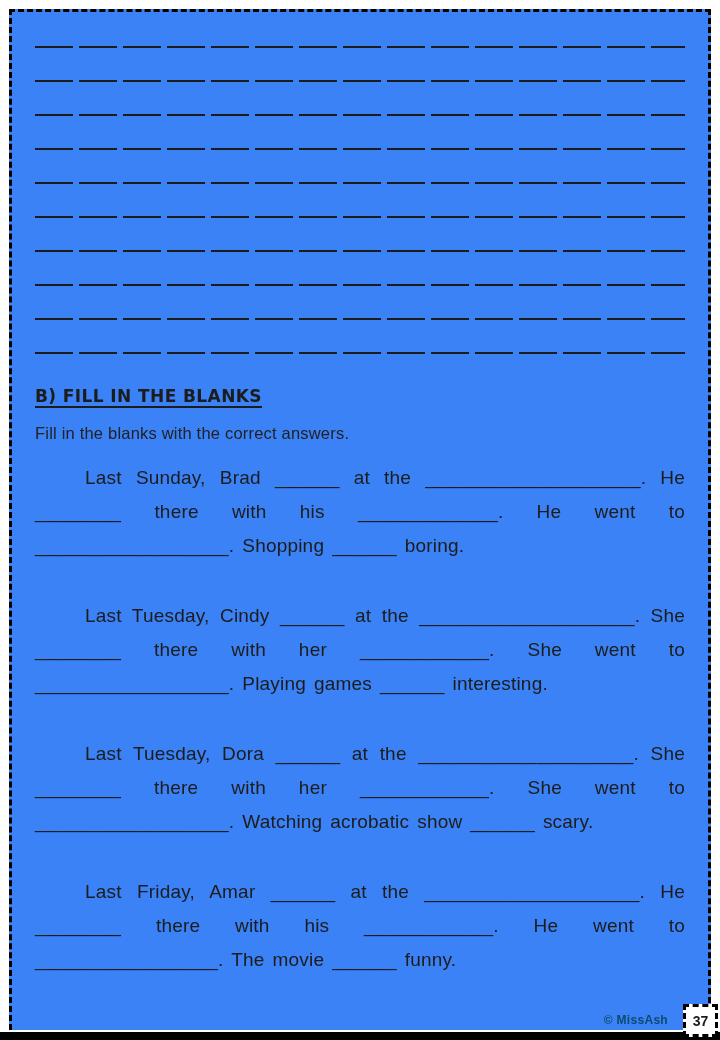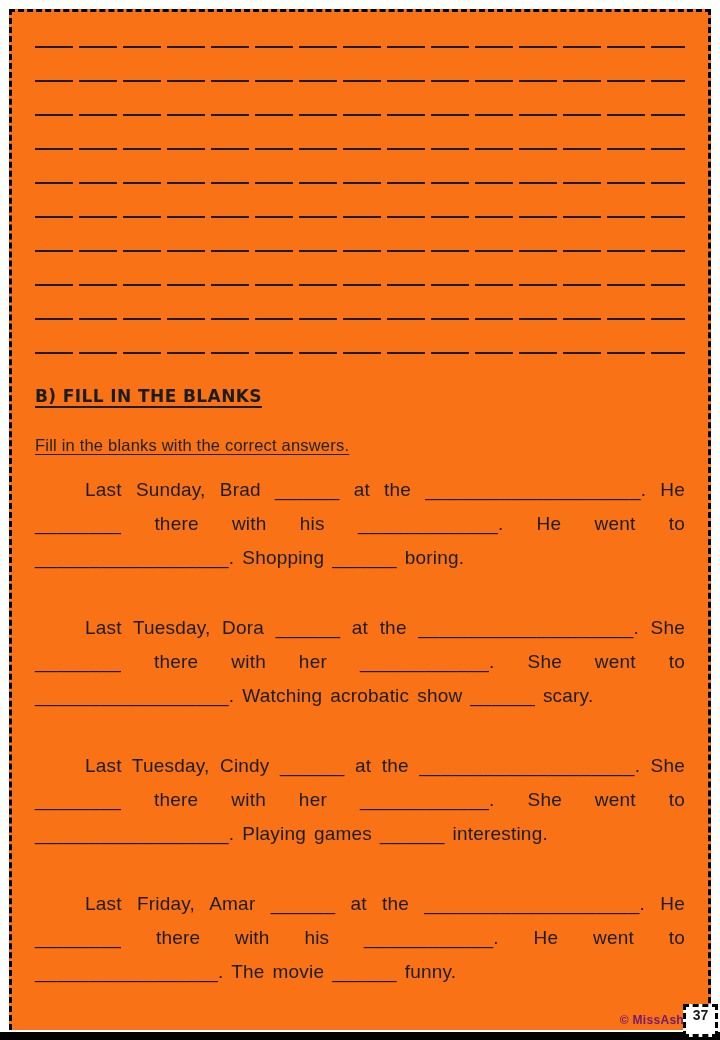--- a/index.html
+++ b/index.html
@@ -18,85 +18,84 @@
   .page {
     position: absolute;
     left: 9px;
     top: 9px;
     right: 9px;
     bottom: 10px;
     border: 3px dashed #000;
     border-bottom: none;
     box-sizing: border-box;
     padding: 34px 23px 0 23px;
-    background: #f97316;
+    background: #3b82f6;
   }
   .writing-lines {
     margin-bottom: 0;
   }
   .writing-line {
     height: 2px;
     margin-bottom: 32px;
     background: repeating-linear-gradient(90deg, #1c1c1c 0 38px, transparent 38px 44px);
   }
   .section-heading {
     margin: 26px 0 0 0;
     font-size: 17px;
     font-weight: 700;
     letter-spacing: 0.4px;
     text-decoration: underline;
     text-underline-offset: 4px;
     text-decoration-thickness: 1.5px;
     font-family: "DejaVu Sans", sans-serif;
   }
   .instruction {
-    margin: 30px 0 0 0;
+    margin: 18px 0 0 0;
     font-size: 16.5px;
     font-weight: 400;
     letter-spacing: 0.2px;
-    text-decoration: underline;
     text-underline-offset: 3px;
     color: #222;
   }
   .paragraphs {
     margin-top: 18px;
     font-size: 19px;
     line-height: 34px;
   }
   .fill-paragraph {
     text-align: justify;
     text-indent: 50px;
     margin: 0 0 36px 0;
     word-spacing: 2.5px;
     letter-spacing: 0.2px;
   }
   .fill-paragraph:last-child {
     margin-bottom: 16px;
   }
   .copyright {
     position: absolute;
-    right: 36px;
+    right: 52px;
     bottom: 13px;
     font-size: 12px;
     font-weight: 600;
     letter-spacing: 0.3px;
-    color: #701a75;
+    color: #0c4a6e;
     z-index: 3;
   }
   .page-number-box {
     position: absolute;
     right: 2px;
     bottom: 3px;
     width: 35px;
     height: 33px;
     box-sizing: border-box;
     border: 3px dashed #000;
     background: #fff;
     display: flex;
-    align-items: flex-start;
+    align-items: center;
     justify-content: center;
     font-size: 14px;
     font-weight: 700;
     z-index: 3;
   }
   .bottom-strip {
     position: absolute;
     left: 0;
     right: 0;
     bottom: 0;
@@ -122,22 +121,22 @@
       <div class="writing-line"></div>
       <div class="writing-line"></div>
     </div>
 
   <h2 class="section-heading">B) FILL IN THE BLANKS</h2>
 
   <div class="instruction">Fill in the blanks with the correct answers.</div>
 
   <div class="paragraphs">
     <p class="fill-paragraph">Last Sunday, Brad ______ at the ____________________. He ________ there with his _____________. He went to __________________. Shopping ______ boring.</p>
+    <p class="fill-paragraph">Last Tuesday, Cindy ______ at the ____________________. She ________ there with her ____________. She went to __________________. Playing games ______ interesting.</p>
     <p class="fill-paragraph">Last Tuesday, Dora ______ at the ____________________. She ________ there with her ____________. She went to __________________. Watching acrobatic show ______ scary.</p>
-    <p class="fill-paragraph">Last Tuesday, Cindy ______ at the ____________________. She ________ there with her ____________. She went to __________________. Playing games ______ interesting.</p>
     <p class="fill-paragraph">Last Friday, Amar ______ at the ____________________. He ________ there with his ____________. He went to _________________. The movie ______ funny.</p>
   </div>
 
 </div>
 
 <div class="copyright">© MissAsh</div>
 
 <div class="page-number-box">
   <span>37</span>
 </div>

